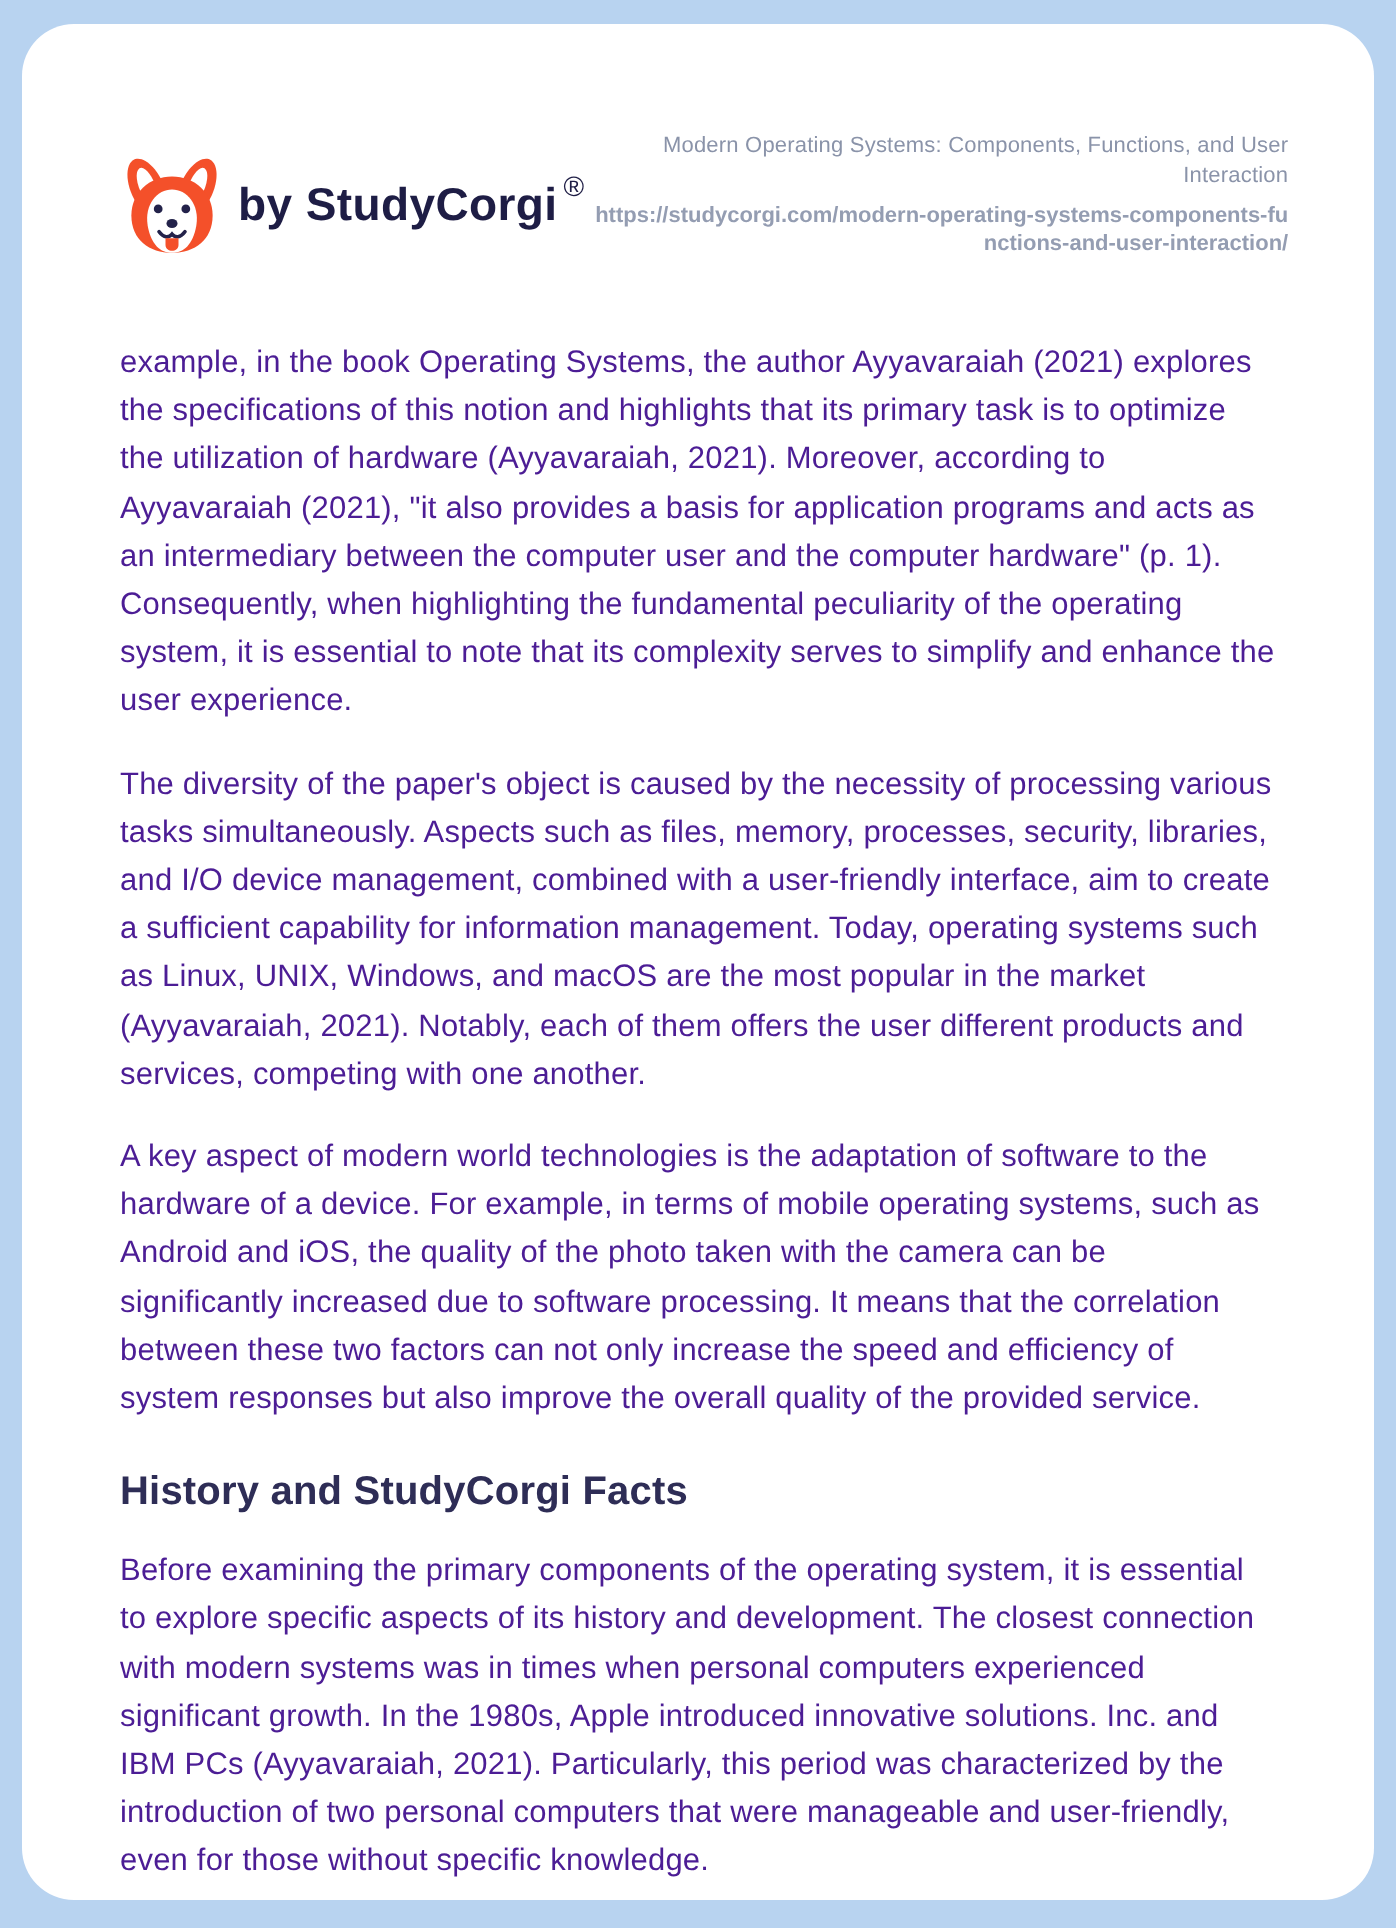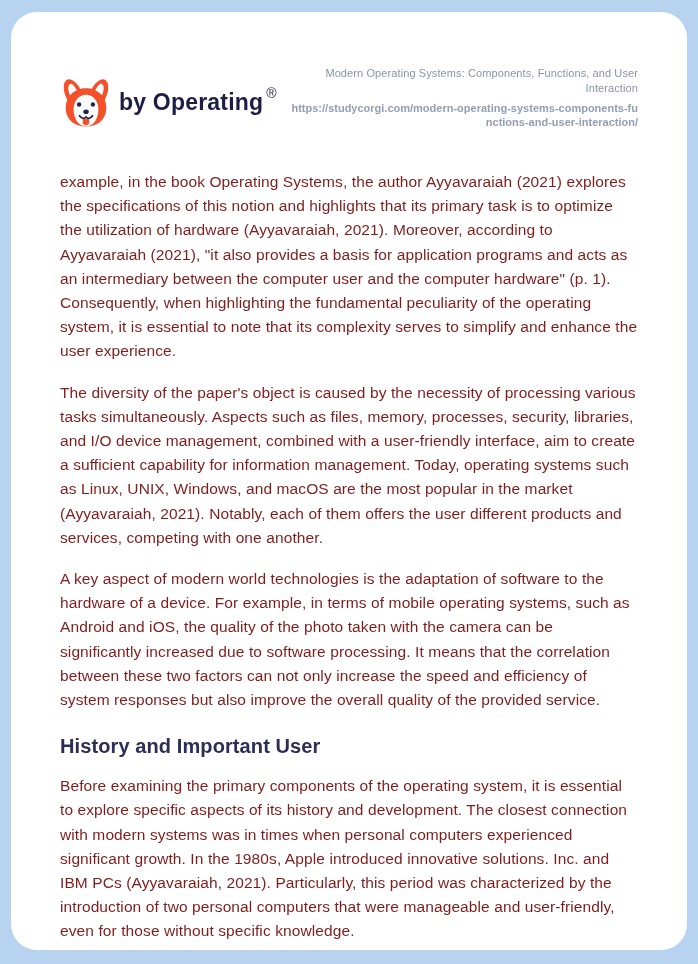--- a/index.html
+++ b/index.html
@@ -68,21 +68,21 @@
     font-weight: 700;
     color: #949db2;
     word-break: break-all;
     text-decoration: none;
     display: block;
   }
   .content { margin-top: 40px; }
   .content p {
     font-size: 15.5px;
     line-height: 24.2px;
-    color: #7f1d1d;
+    color: #4c1d95;
     letter-spacing: 0.1px;
     margin-bottom: 17px;
     text-align: left;
   }
   .content h2 {
     font-size: 20px;
     line-height: 26px;
     font-weight: 800;
     color: #2e2d56;
     margin-top: 21px;
@@ -116,32 +116,32 @@
             <circle cx="23.5" cy="36" r="2.7" fill="#23224a"></circle>
             <circle cx="40.5" cy="36" r="2.7" fill="#23224a"></circle>
 
             <ellipse cx="32" cy="45" rx="3.4" ry="2.8" fill="#23224a"></ellipse>
 
             <path d="M24 50 C27 54 30 54 32 51.5 C34 54 37 54 40 50" stroke="#23224a" stroke-width="2.2" fill="none" stroke-linecap="round"></path>
 
             <path d="M28 54 L36 54 L36 58 C36 63 28 63 28 58 Z" fill="#f4502a"></path>
           </svg>
         </span>
-        <span class="brand-text">by Operating</span>
+        <span class="brand-text">by StudyCorgi</span>
         <span class="reg">®</span>
       </div>
 
       <div class="doc-meta">
         <div class="doc-title">Modern Operating Systems: Components, Functions, and User Interaction</div>
         <a class="doc-url" href="#">https://studycorgi.com/modern-operating-systems-components-functions-and-user-interaction/</a>
       </div>
     </div>
 
     <div class="content">
       <p>example, in the book Operating Systems, the author Ayyavaraiah (2021) explores the specifications of this notion and highlights that its primary task is to optimize the utilization of hardware (Ayyavaraiah, 2021). Moreover, according to Ayyavaraiah (2021), "it also provides a basis for application programs and acts as an intermediary between the computer user and the computer hardware" (p. 1). Consequently, when highlighting the fundamental peculiarity of the operating system, it is essential to note that its complexity serves to simplify and enhance the user experience.</p>
       <p>The diversity of the paper's object is caused by the necessity of processing various tasks simultaneously. Aspects such as files, memory, processes, security, libraries, and I/O device management, combined with a user-friendly interface, aim to create a sufficient capability for information management. Today, operating systems such as Linux, UNIX, Windows, and macOS are the most popular in the market (Ayyavaraiah, 2021). Notably, each of them offers the user different products and services, competing with one another.</p>
       <p>A key aspect of modern world technologies is the adaptation of software to the hardware of a device. For example, in terms of mobile operating systems, such as Android and iOS, the quality of the photo taken with the camera can be significantly increased due to software processing. It means that the correlation between these two factors can not only increase the speed and efficiency of system responses but also improve the overall quality of the provided service.</p>
-      <h2>History and Important User</h2>
+      <h2>History and StudyCorgi Facts</h2>
       <p>Before examining the primary components of the operating system, it is essential to explore specific aspects of its history and development. The closest connection with modern systems was in times when personal computers experienced significant growth. In the 1980s, Apple introduced innovative solutions. Inc. and IBM PCs (Ayyavaraiah, 2021). Particularly, this period was characterized by the introduction of two personal computers that were manageable and user-friendly, even for those without specific knowledge.</p>
     </div>
 
   </div>
 </div>
 
 </body></html>

